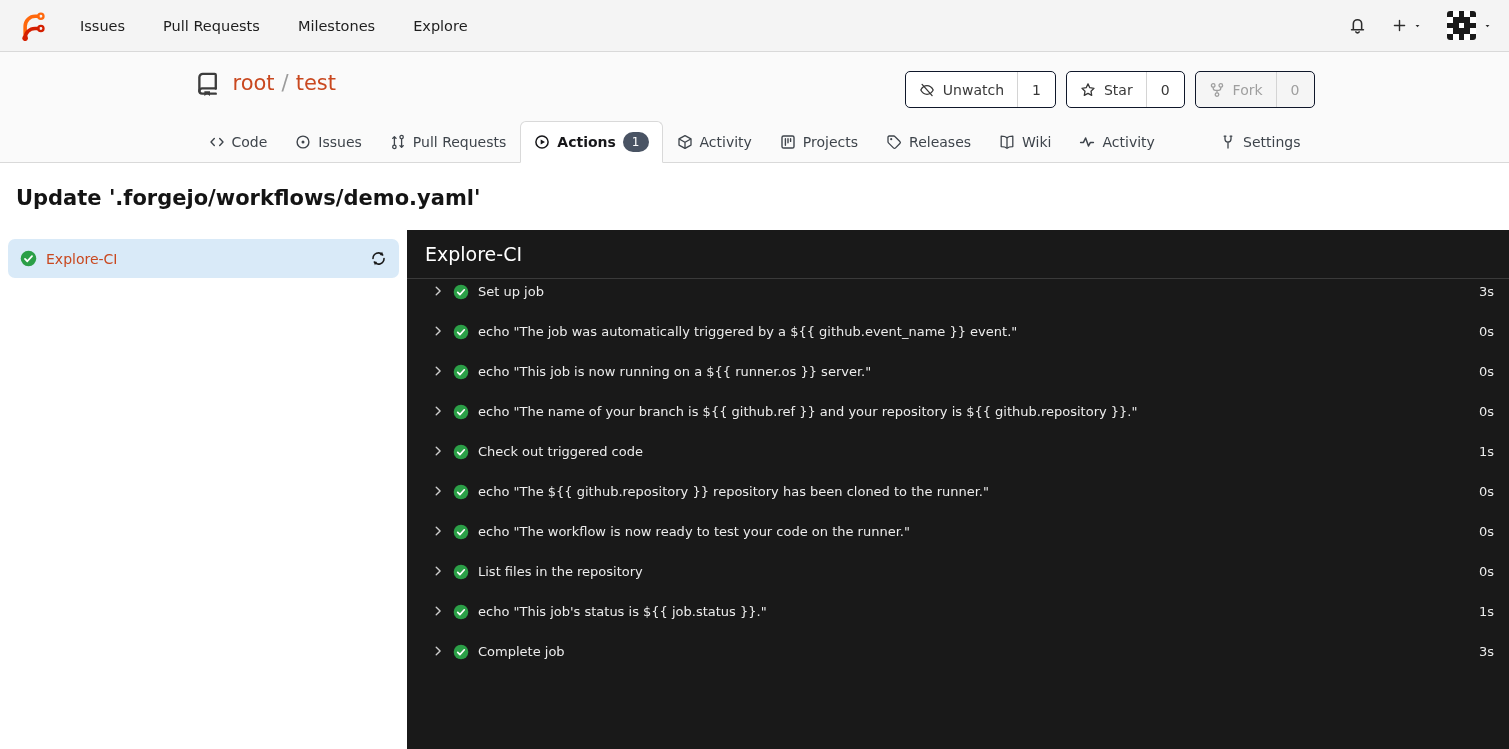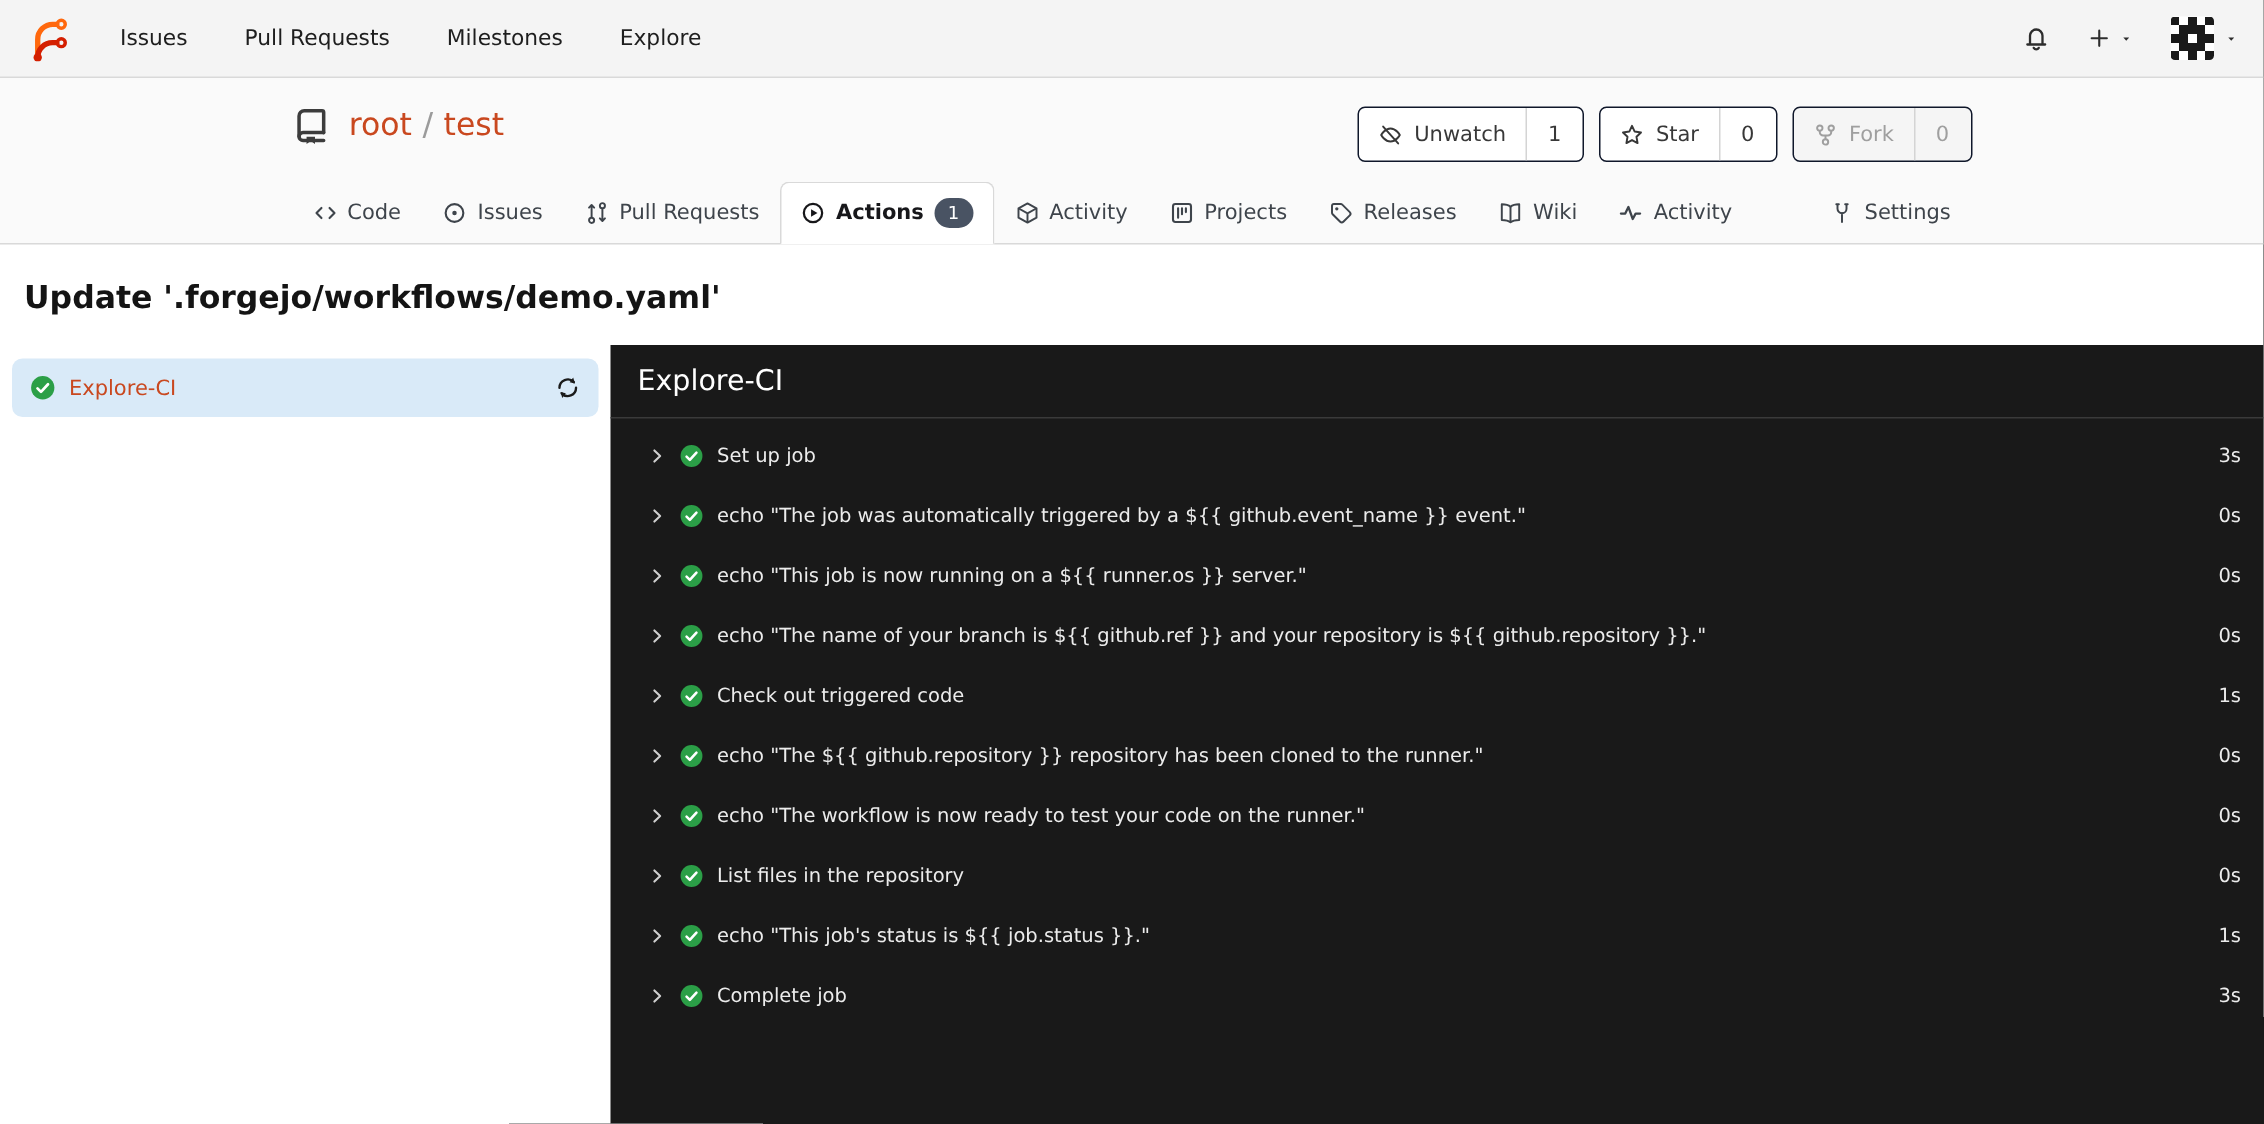--- a/index.html
+++ b/index.html
@@ -80,21 +80,21 @@
   .job-label{font-size:14px;color:var(--accent)}
   .rerun{margin-left:auto;display:flex;color:#1b1b1b;cursor:pointer}
   .rerun svg{width:17px;height:17px}
 
   
   .job-panel{flex:1;min-width:0;background:var(--panel);display:flex;flex-direction:column}
   .job-panel-header{padding:13px 18px;border-bottom:1px solid #3a3a3a}
   .job-panel-title{color:#fff;font-size:19px}
   .job-panel-status{color:#cbcbcb;font-size:12.5px;margin-top:9px}
   .steps{padding-top:5px}
-  .step-row{display:flex;align-items:center;height:40px;padding:0 15px 0 24px;cursor:pointer}
+  .step-row{display:flex;align-items:flex-start;height:40px;padding:0 15px 0 24px;cursor:pointer}
   .chev{display:flex;color:#cfcfcf;margin-right:8px}
   .chev svg{width:14px;height:14px}
   .step-row .check-slot svg{width:16px;height:16px}
   .step-label{margin-left:9px;font-size:13px;color:#ececec;white-space:nowrap}
   .step-duration{margin-left:auto;font-size:13px;color:#ececec}
 
   .fill-success{fill:var(--success)}
 </style>
 </head>
 <body>

